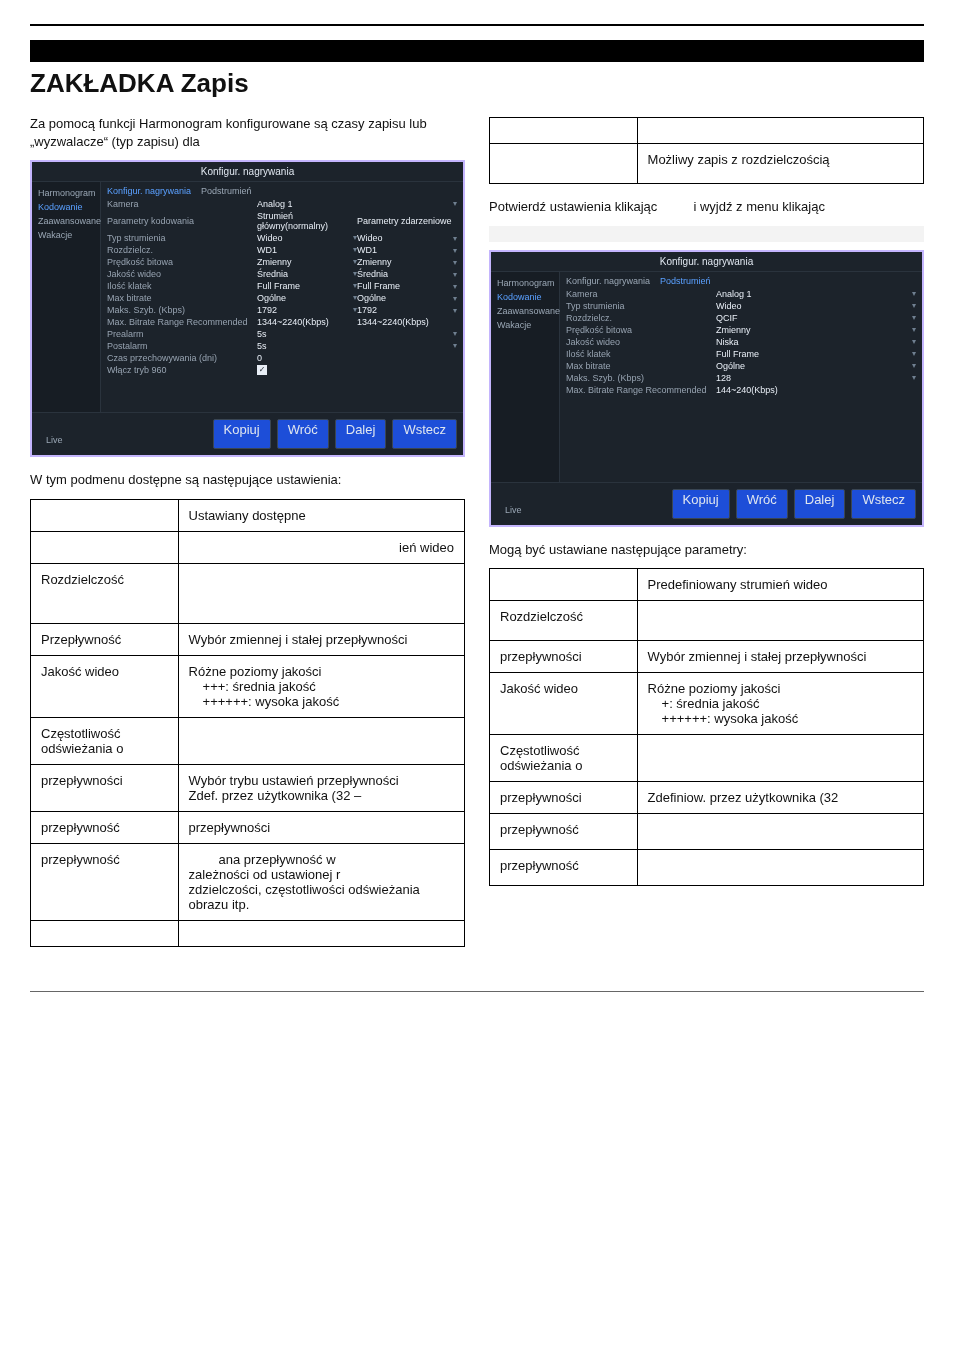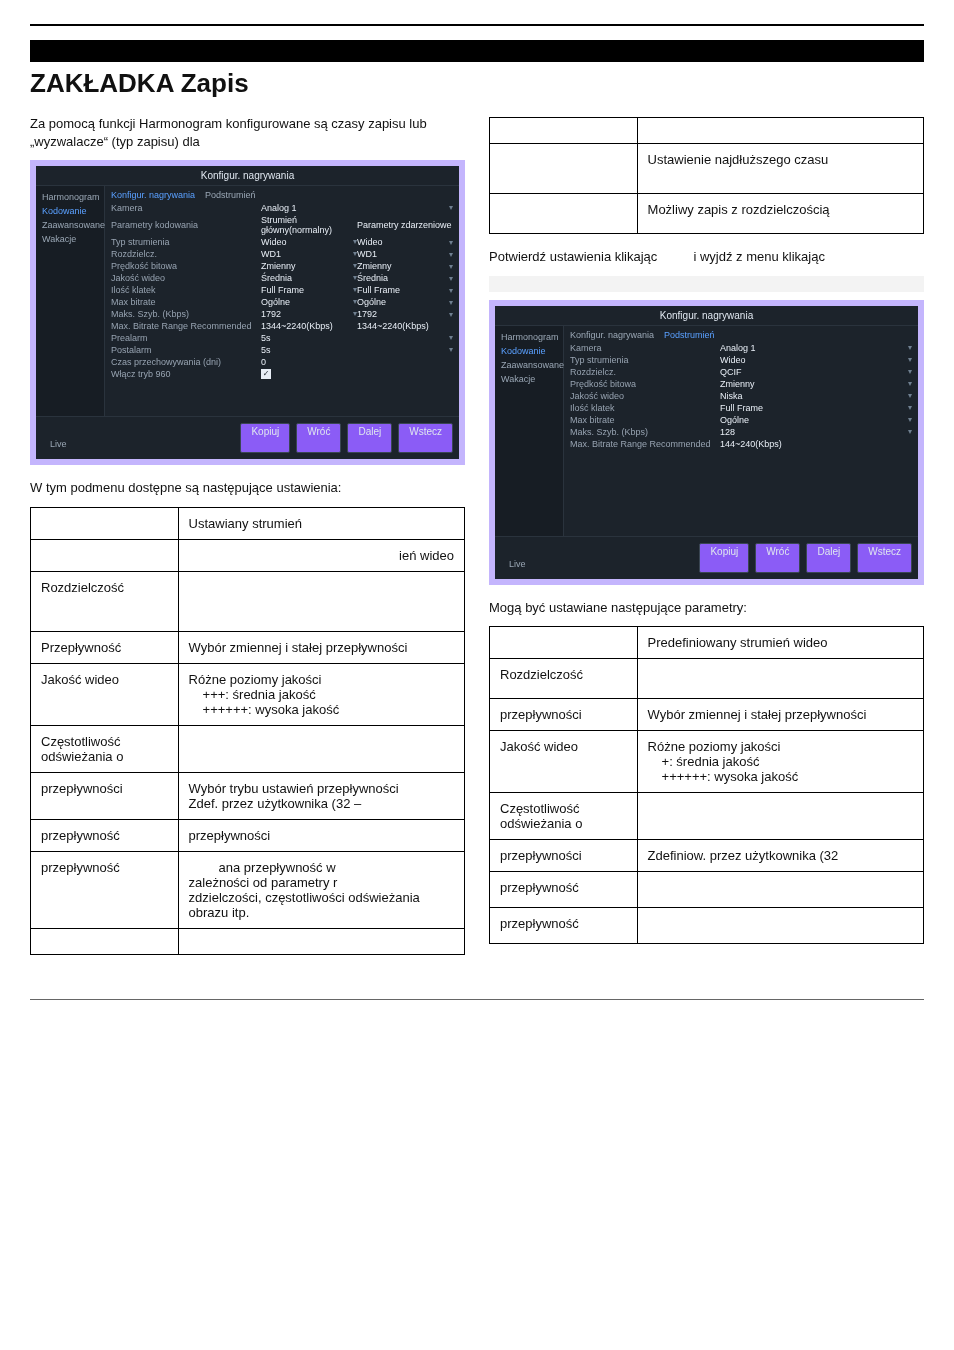--- a/index.html
+++ b/index.html
@@ -7,36 +7,36 @@
   .sheet { padding: 24px 30px; }
   .rule-top { border-top: 2px solid #000; margin-bottom: 14px; }
   .rule-bottom { border-top: 1px solid #666; margin-top: 30px; }
   .bar { background: #000; height: 22px; width: 100%; margin-bottom: 6px; }
   h2 { font-size: 26px; font-weight: bold; margin: 6px 0 12px 0; }
   .cols { display: flex; gap: 24px; }
   .col { flex: 1 1 0; min-width: 0; }
   p { margin: 4px 0 10px 0; line-height: 1.35; }
 
   
-  .shot { background: #1c232b; color: #c8d0da; font-size: 9px; border: 6px solid #c4b5fd; padding: 0; margin: 8px 0 14px 0; }
+  .shot { background: #1c232b; color: #c8d0da; font-size: 9px; border: 2px solid #c4b5fd; padding: 0; margin: 8px 0 14px 0; }
   .shot-title { text-align: center; padding: 4px 0; color: #dfe6ef; font-size: 10px; border-bottom: 1px solid #2a333d; }
   .shot-body { display: flex; min-height: 230px; }
   .shot-side { width: 69px; background: #171d24; border-right: 1px solid #2a333d; padding: 4px 6px; }
   .shot-side div { padding: 2px 0; color: #9aa7b5; }
   .shot-side .sel { color: #5aa0ff; }
   .shot-main { flex: 1; padding: 4px 6px 8px 6px; }
   .shot-tabs { display: flex; gap: 10px; color: #9aa7b5; margin-bottom: 2px; }
   .shot-tabs .act { color: #5aa0ff; }
   .shot-row { display: flex; align-items: center; padding: 1px 0; }
   .shot-row .lab { flex: 0 0 150px; color: #97a3b1; }
   .shot-row .val { flex: 1; color: #e8eef6; display: flex; align-items: flex-start; }
   .shot-row .val2 { flex: 1; color: #e8eef6; display: flex; align-items: center; }
   .dd { font-size: 8px; color: #6f7f90; margin-left: auto; padding-left: 6px; }
   .shot-foot { display: flex; justify-content: flex-end; gap: 6px; padding: 6px; border-top: 1px solid #2a333d; }
-  .shot-btn { background: #8b5cf6; color: #dfe6ef; font-size: 10px; padding: 2px 10px; border: 1px solid #3a4653; border-radius: 2px; }
+  .shot-btn { background: #1d4ed8; color: #dfe6ef; font-size: 13px; padding: 2px 10px; border: 1px solid #3a4653; border-radius: 2px; }
   .shot-live { padding: 4px 8px; color: #9aa7b5; margin-top: 12px; }
   .chk { display: inline-block; width: 10px; height: 10px; background: #e8eef6; color: #1c232b; font-size: 8px; line-height: 10px; text-align: center; }
 
   
   table.doc { border-collapse: collapse; width: 100%; margin: 6px 0 14px 0; table-layout: fixed; }
   table.doc td { border: 1px solid #000; padding: 8px 10px; vertical-align: top; font-size: 13px; }
   table.doc td.k { width: 34%; }
   table.doc td.k2 { width: 34%; }
   .right-align { text-align: right; }
   .pad-strip { background: #f3f3f3; height: 16px; margin: 4px 0 8px 0; }
@@ -196,21 +196,21 @@
           <div class="shot-btn">Wstecz</div>
         </div>
       </div>
 
       <p>W tym podmenu dostępne są następujące ustawienia:</p>
 
       <table class="doc">
         <tbody>
             <tr>
               <td class="k"></td>
-              <td>Ustawiany strumień</td>
+              <td>Ustawiany dostępne</td>
             </tr>
         <tr>
               <td class="k"></td>
               <td class="right-align">ień wideo</td>
             </tr>
         <tr>
               <td class="k">Rozdzielczość</td>
               <td style="height:60px"></td>
             </tr>
         <tr>
@@ -228,41 +228,37 @@
         <tr>
               <td class="k">przepływności</td>
               <td><span>Wybór trybu ustawień przepływności</span><br><span>Zdef. przez użytkownika (32 –</span></td>
             </tr>
         <tr>
               <td class="k">przepływność</td>
               <td>przepływności</td>
             </tr>
         <tr>
               <td class="k">przepływność</td>
-              <td><span style="padding-left:30px">ana przepływność w</span><br><span>zależności od parametry r</span><br><span>zdzielczości, częstotliwości odświeżania obrazu itp.</span></td>
+              <td><span style="padding-left:30px">ana przepływność w</span><br><span>zależności od ustawionej r</span><br><span>zdzielczości, częstotliwości odświeżania obrazu itp.</span></td>
             </tr>
         <tr>
               <td class="k" style="height:26px"></td>
               <td></td>
             </tr>
       </tbody>
         </table>
     </div>
 
     <div class="col">
 
       <table class="doc">
         <tbody>
             <tr>
               <td class="k2" style="height:26px"></td>
               <td></td>
-            </tr>
-        <tr>
-              <td class="k2"></td>
-              <td style="height:50px">Ustawienie najdłuższego czasu</td>
             </tr>
         <tr>
               <td class="k2"></td>
               <td style="height:40px">Możliwy zapis z rozdzielczością</td>
             </tr>
       </tbody>
         </table>
 
       <p><span>Potwierdź ustawienia klikając</span> &nbsp;&nbsp;&nbsp;&nbsp;&nbsp;&nbsp;&nbsp;&nbsp; <span>i wyjdź z menu klikając</span></p>
 

